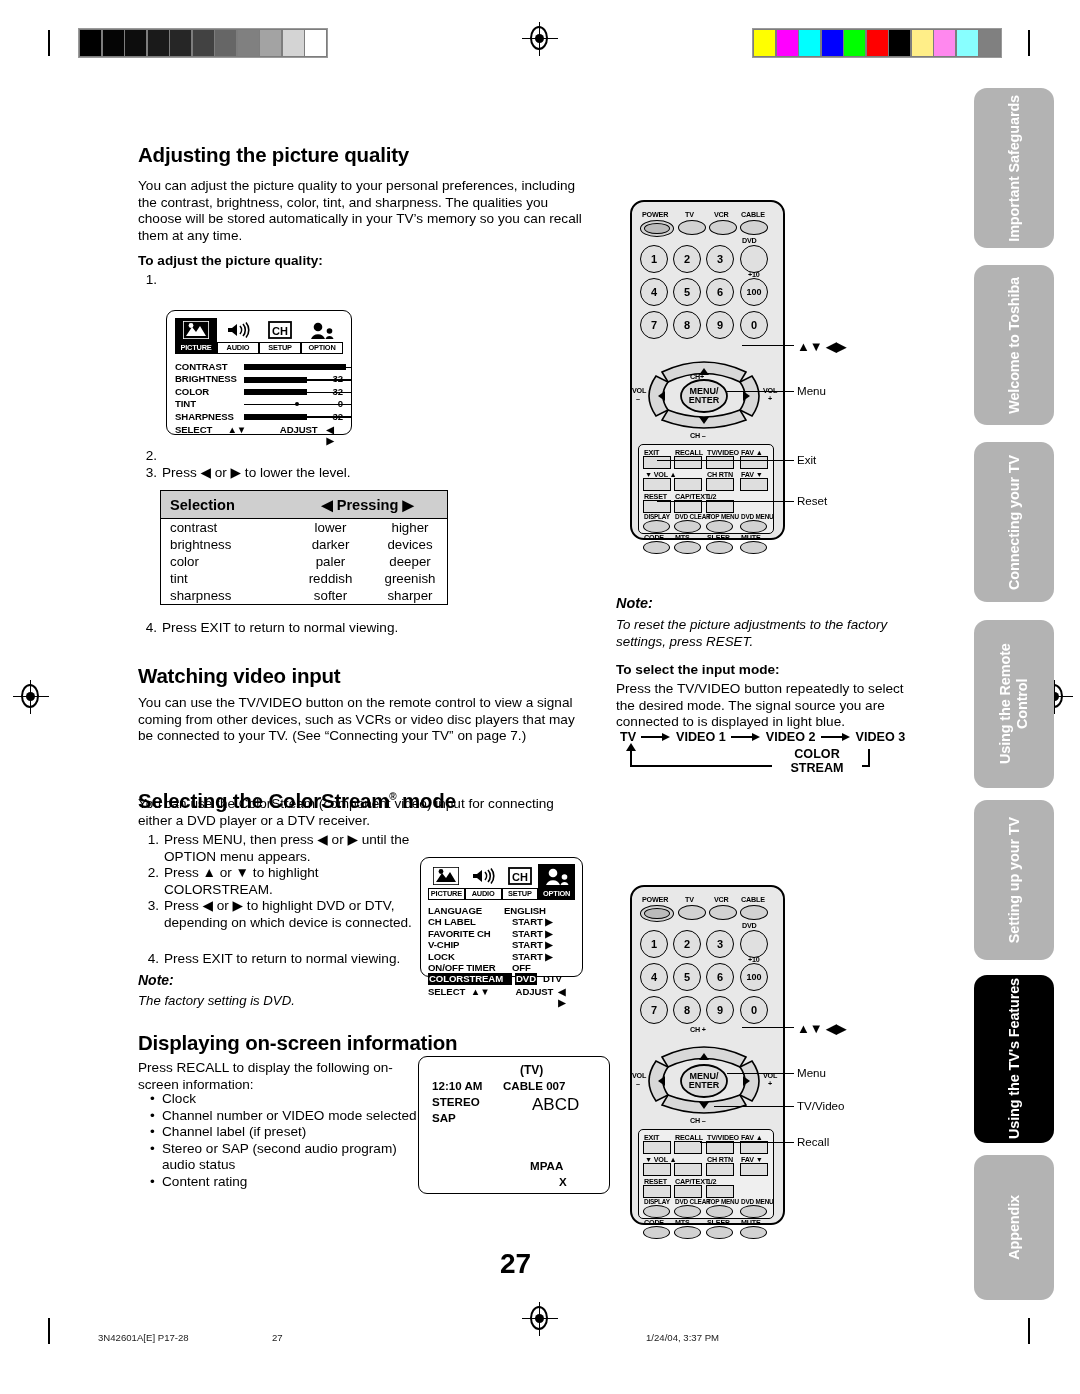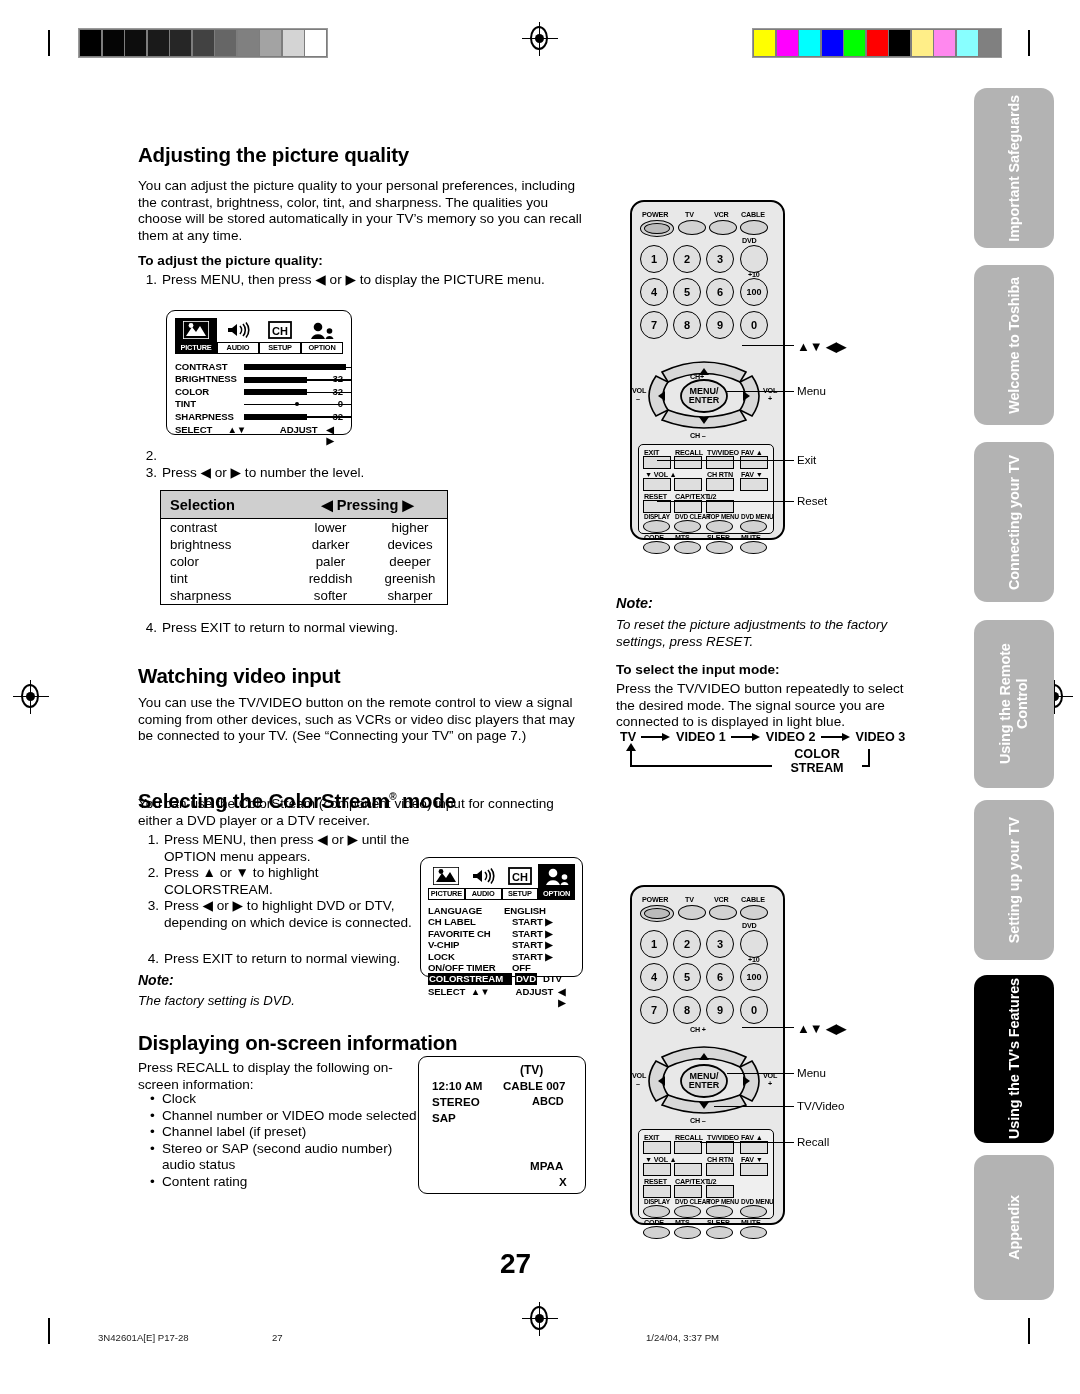--- a/index.html
+++ b/index.html
@@ -153,21 +153,20 @@
 
 <h1 class="sec abs" style="left:138px;top:143px;">Adjusting the picture quality</h1>
 
 <p class="body abs" style="left:138px;top:178px;width:448px;">You can adjust the picture quality to your personal preferences, including the contrast, brightness, color, tint, and sharpness. The qualities you choose will be stored automatically in your TV’s memory so you can recall them at any time.</p>
 
 <div class="abs bold" style="left:138px;top:253px;font-size:13.6px;">To adjust the picture quality:</div>
 
 <div class="numlist abs" style="left:138px;top:272px;width:450px;">
   <div class="ln">
       <span class="num">1.</span>
-      <span>Press MENU, then press ◀ or ▶ to display the PICTURE menu.</span>
     </div>
 </div>
 
 <div class="osd abs" style="left:166px;top:310px;width:186px;height:125px;padding:7px 8px;">
   <div class="iconrow" id="pic-tabs" style="margin-bottom:7px;">
       <div class="micon sel selglyph">
         <div class="glyph">
           <svg width="26" height="18" viewBox="0 0 26 18">
             <rect x="0" y="0" width="26" height="18" fill="#000" stroke="#fff" stroke-width="1.6"></rect>
             <path d="M3 15 L9 6 L13 11 L17 5 L23 15 Z" fill="#fff"></path>
@@ -257,21 +256,21 @@
     <span>◀ ▶</span>
   </div>
 </div>
 
 <div class="numlist abs" style="left:138px;top:448px;width:450px;">
   <div class="ln">
       <span class="num">2.</span>
     </div>
   <div class="ln">
       <span class="num">3.</span>
-      <span>Press ◀ or ▶ to number the level.</span>
+      <span>Press ◀ or ▶ to lower the level.</span>
     </div>
 </div>
 
 <table class="sel abs" style="left:160px;top:490px;">
   <thead>
     <tr>
       <th>Selection</th>
       <th class="c2" colspan="2">
         <span>◀</span>
         <span>Pressing</span>
@@ -441,33 +440,33 @@
     <div class="ln">
       <span class="bl">•</span>
       <span>Channel number or VIDEO mode selected</span>
     </div>
     <div class="ln">
       <span class="bl">•</span>
       <span>Channel label (if preset)</span>
     </div>
     <div class="ln">
       <span class="bl">•</span>
-      <span>Stereo or SAP (second audio number) audio status</span>
+      <span>Stereo or SAP (second audio program) audio status</span>
     </div>
     <div class="ln">
       <span class="bl">•</span>
       <span>Content rating</span>
     </div>
   </div>
 
-<div class="osd abs" style="left:418px;top:1056px;width:168px;height:138px;">
+<div class="osd abs" style="left:418px;top:1056px;width:192px;height:138px;">
   <div class="abs" style="left:101px;top:6px;font-size:12px;font-weight:bold;">(TV)</div>
   <div class="abs" style="left:13px;top:22px;font-size:11.6px;font-weight:bold;">12:10 AM</div>
   <div class="abs" style="left:84px;top:22px;font-size:11.6px;font-weight:bold;">CABLE  007</div>
-  <div class="abs" style="left:113px;top:38px;font-size:11px;font-weight:bold;">ABCD</div>
+  <div class="abs" style="left:113px;top:38px;font-size:17px;font-weight:normal;">ABCD</div>
   <div class="abs" style="left:13px;top:38px;font-size:11.6px;font-weight:bold;">STEREO</div>
   <div class="abs" style="left:13px;top:54px;font-size:11.6px;font-weight:bold;">SAP</div>
   <div class="abs" style="left:111px;top:102px;font-size:11.6px;font-weight:bold;">MPAA</div>
   <div class="abs" style="left:140px;top:118px;font-size:11.6px;font-weight:bold;">X</div>
 </div>
 
 <div class="remote" id="remote-top" style="left:630px;top:200px;width:155px;height:340px;">
     <div class="rbody" style="left:0;top:0;width:151px;height:336px;"></div>
     <div class="rlbl" style="left:12px;top:10px;">POWER</div>
     <div class="roval" style="left:10px;top:20px;width:32px;height:15px;"></div>

